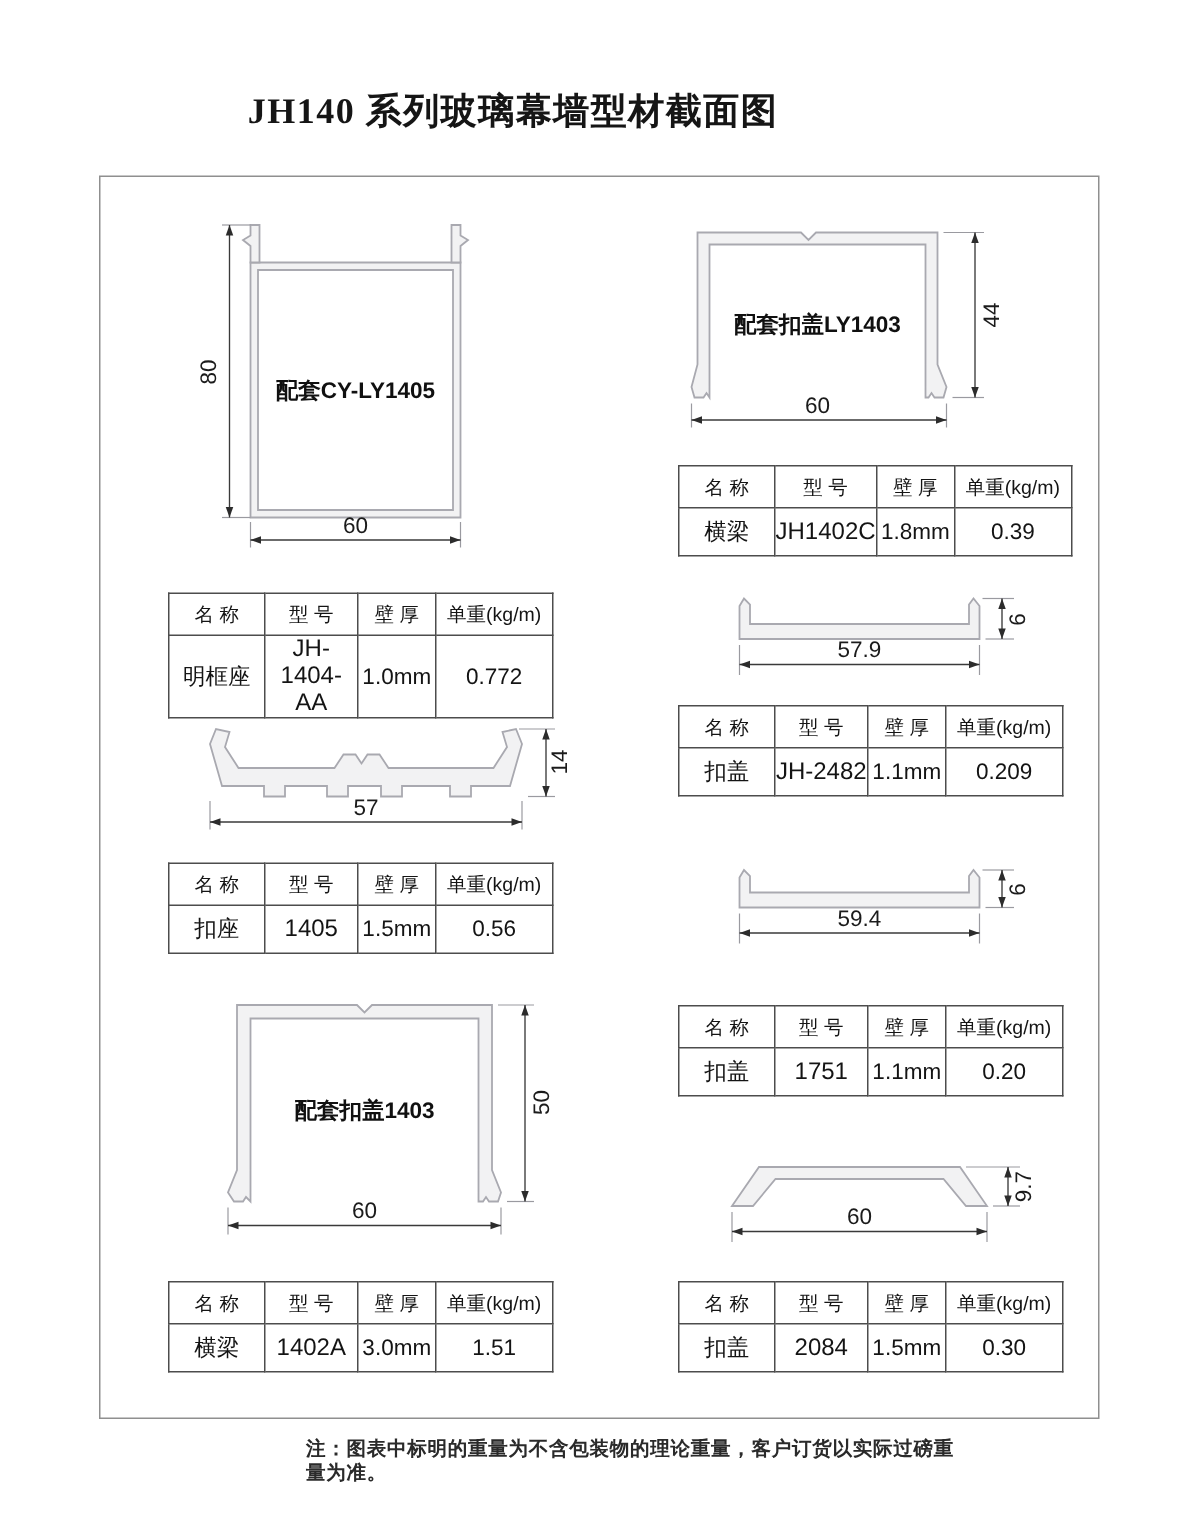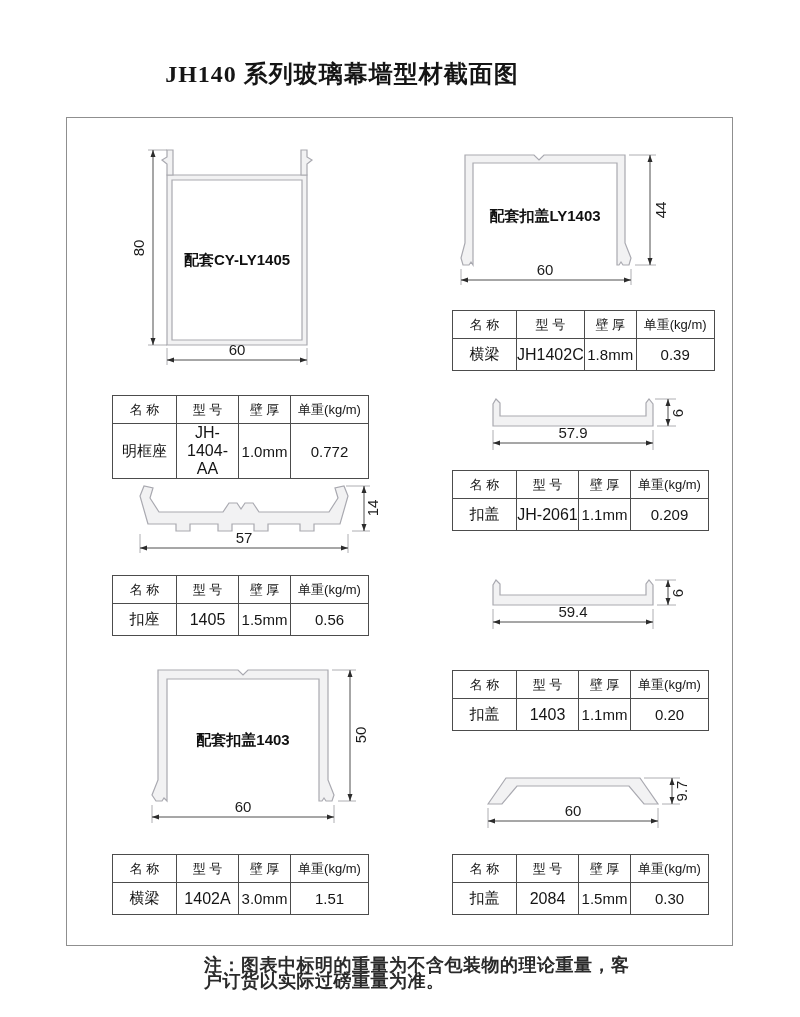--- a/index.html
+++ b/index.html
@@ -23,21 +23,21 @@
   .arrow{fill:#2c2c2c;}
   .dimtext{font-family:"Liberation Sans",sans-serif;font-size:15px;fill:#1b1b1b;}
   .plabel{font-family:"Liberation Sans",sans-serif;font-size:15px;font-weight:bold;fill:#101010;}
   table.spec{position:absolute;border-collapse:collapse;table-layout:fixed;background:#fff;}
   .spec th,.spec td{border:1px solid #4c4c4c;text-align:center;vertical-align:middle;color:#141414;padding:0;}
   .spec th{font-size:13px;font-weight:normal;height:27px;}
   .spec td{font-size:15px;height:31px;}
   .spec td.model{font-size:16px;}
   .notes{position:absolute;left:204px;top:958px;width:440px;
     font-family:"Liberation Serif",serif;color:#2a2a2a;line-height:16px;}
-  .notes .cn{font-size:18px;font-weight:bold;letter-spacing:0.5px;font-family:Liberation Mono, monospace;}
+  .notes .cn{font-size:13px;font-weight:bold;letter-spacing:0.5px;}
   .notes .en{font-size:13px;font-weight:normal;}
 </style>
 </head>
 <body>
 
 <div class="title">JH140 系列玻璃幕墙型材截面图</div>
 <div class="frame"></div>
 
 <svg class="draw" style="left:120px;top:138px" width="255" height="240" viewBox="0 0 255 240">
   <path class="outline" fill-rule="evenodd" d="M47,37 H187 V207 H47 Z M52,42 H182 V202 H52 Z"></path>
@@ -225,21 +225,21 @@
     </colgroup>
   <tbody>
       <tr>
     <th>名 称</th>
     <th>型 号</th>
     <th>壁 厚</th>
     <th>单重(kg/m)</th>
   </tr>
   <tr>
     <td>扣盖</td>
-    <td class="model">JH-2061</td>
+    <td class="model">JH-2482</td>
     <td>1.1mm</td>
     <td>0.209</td>
   </tr>
 </tbody>
   </table>
 
 <svg class="draw" style="left:478px;top:560px" width="215" height="75" viewBox="0 0 215 75">
   <path class="outline" d="M15,45 L15,25 L18,20 L22,24 L22,35 L168,35 L168,24 L171,20 L175,25 L175,45 Z"></path>
   <line class="ext" x1="15" y1="49" x2="15" y2="69"></line>
   <line class="ext" x1="175" y1="49" x2="175" y2="69"></line>
@@ -264,21 +264,21 @@
     </colgroup>
   <tbody>
       <tr>
     <th>名 称</th>
     <th>型 号</th>
     <th>壁 厚</th>
     <th>单重(kg/m)</th>
   </tr>
   <tr>
     <td>扣盖</td>
-    <td class="model">1403</td>
+    <td class="model">1751</td>
     <td>1.1mm</td>
     <td>0.20</td>
   </tr>
 </tbody>
   </table>
 
 <svg class="draw" style="left:478px;top:756px" width="215" height="80" viewBox="0 0 215 80">
   <path class="outline" d="M10,48 L28,22 L162,22 L180,48 L166,48 L151,30 L39,30 L24,48 Z"></path>
   <line class="ext" x1="10" y1="52" x2="10" y2="72"></line>
   <line class="ext" x1="180" y1="52" x2="180" y2="72"></line>

